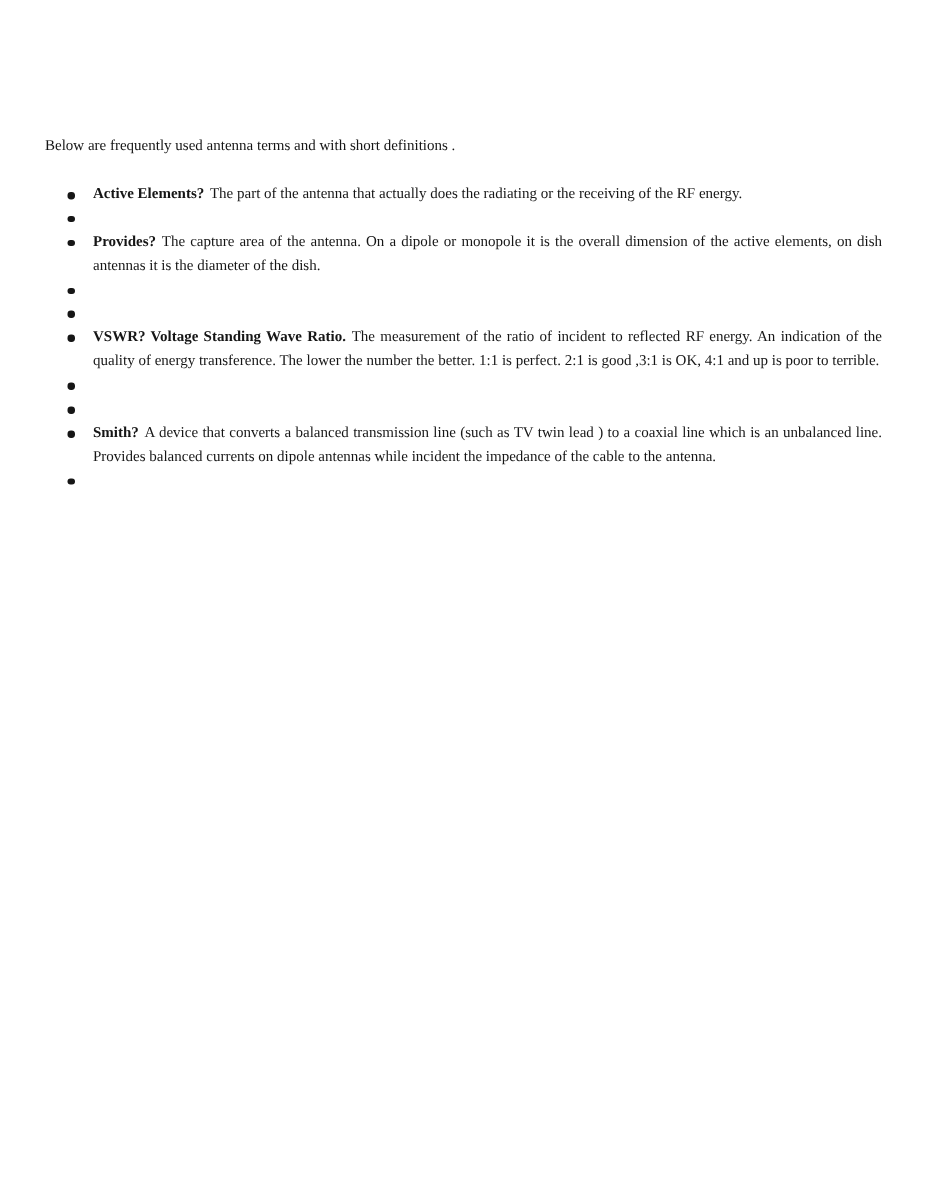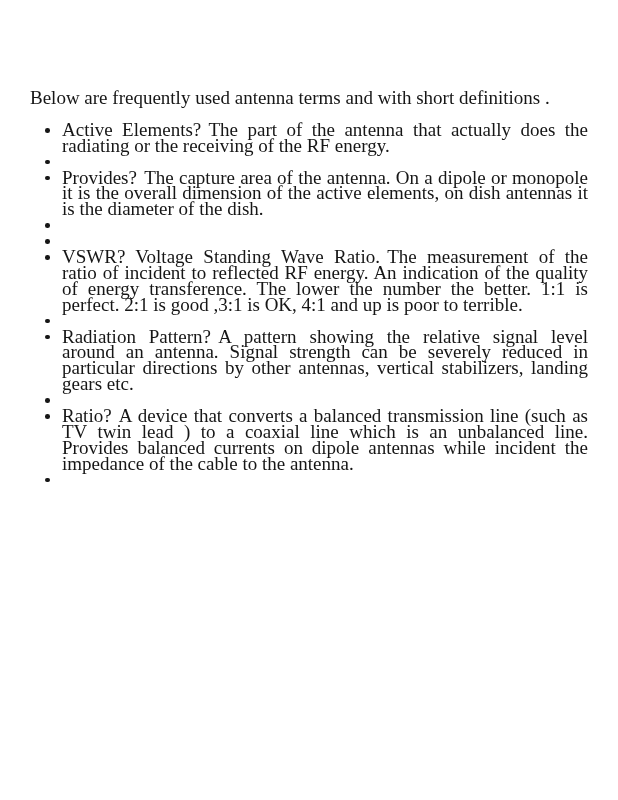--- a/index.html
+++ b/index.html
@@ -8,21 +8,21 @@
     background: #ffffff;
   }
   .page {
     position: relative;
     width: 618px;
     height: 800px;
     box-sizing: border-box;
     padding: 90px 30px 0 30px;
     background: #ffffff;
     font-family: "Liberation Serif", serif;
-    font-size: 19px;
+    font-size: 10px;
     line-height: 15.9px;
     color: #161616;
     overflow: hidden;
   }
   .intro {
     margin: 0 0 15.9px 0;
     text-align: left;
   }
   ul.terms {
     list-style: none;
@@ -39,35 +39,34 @@
     content: "";
     position: absolute;
     left: 15px;
     top: 6.2px;
     width: 4.6px;
     height: 4.6px;
     border-radius: 50%;
     background: #161616;
   }
   .term {
-    font-weight: normal;
+    font-weight: bold;
     margin-right: 0.38em;
   }
 </style>
 </head>
 <body>
 
 <div class="page">
   <p class="intro">Below are frequently used antenna terms and with short definitions .</p>
   <ul class="terms">
       <li class="term-item"><span class="term">Active Elements?</span><span class="definition">The part of the antenna that actually does the radiating or the receiving of  the RF energy.</span></li>
       <li class="term-item empty"></li>
       <li class="term-item"><span class="term">Provides?</span><span class="definition">The capture area of the antenna. On a dipole or monopole it is the overall dimension of the active elements, on dish antennas it is the diameter of the dish.</span></li>
       <li class="term-item empty"></li>
       <li class="term-item empty"></li>
       <li class="term-item"><span class="term">VSWR?  Voltage Standing Wave Ratio.</span><span class="definition">The measurement of the ratio of incident to reflected RF energy. An indication of the quality of energy transference. The lower the number the better. 1:1 is perfect. 2:1 is good ,3:1 is OK, 4:1 and up is poor to terrible.</span></li>
       <li class="term-item empty"></li>
-      <li class="term-item"><span class="term">Radiation Pattern?</span><span class="definition">A pattern showing the relative signal level around an antenna. Signal strength can be severely reduced in particular directions by other antennas, vertical stabilizers, landing gears etc.</span></li>
       <li class="term-item empty"></li>
-      <li class="term-item"><span class="term">Ratio?</span><span class="definition">A device that converts a balanced transmission line (such as TV twin lead ) to a coaxial line which is an unbalanced line. Provides balanced currents on dipole antennas while incident  the impedance of the cable to the antenna.</span></li>
+      <li class="term-item"><span class="term">Smith?</span><span class="definition">A device that converts a balanced transmission line (such as TV twin lead ) to a coaxial line which is an unbalanced line. Provides balanced currents on dipole antennas while incident  the impedance of the cable to the antenna.</span></li>
       <li class="term-item empty"></li>
     </ul>
 </div>
 
 </body></html>

